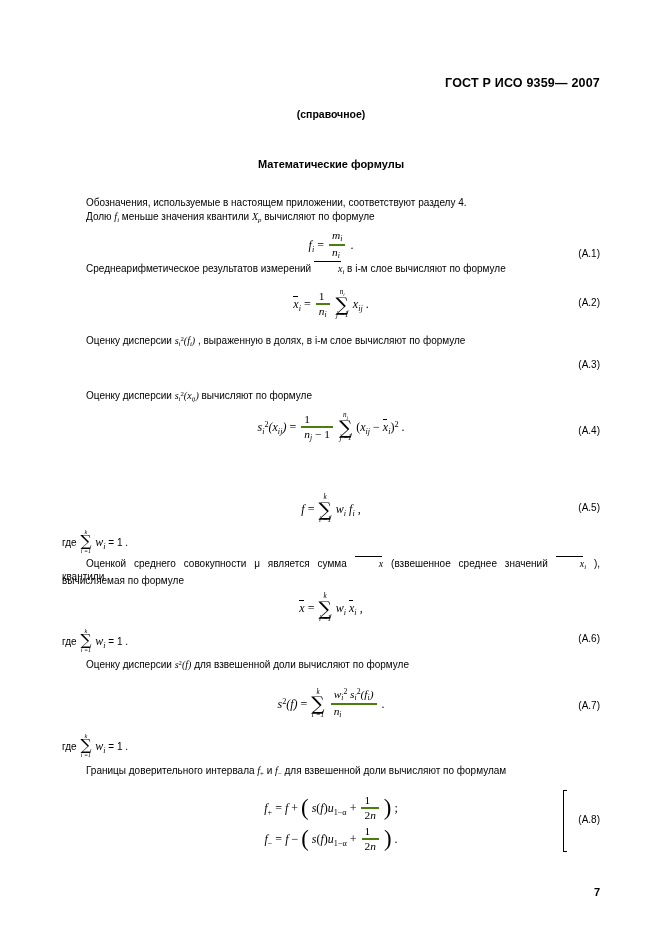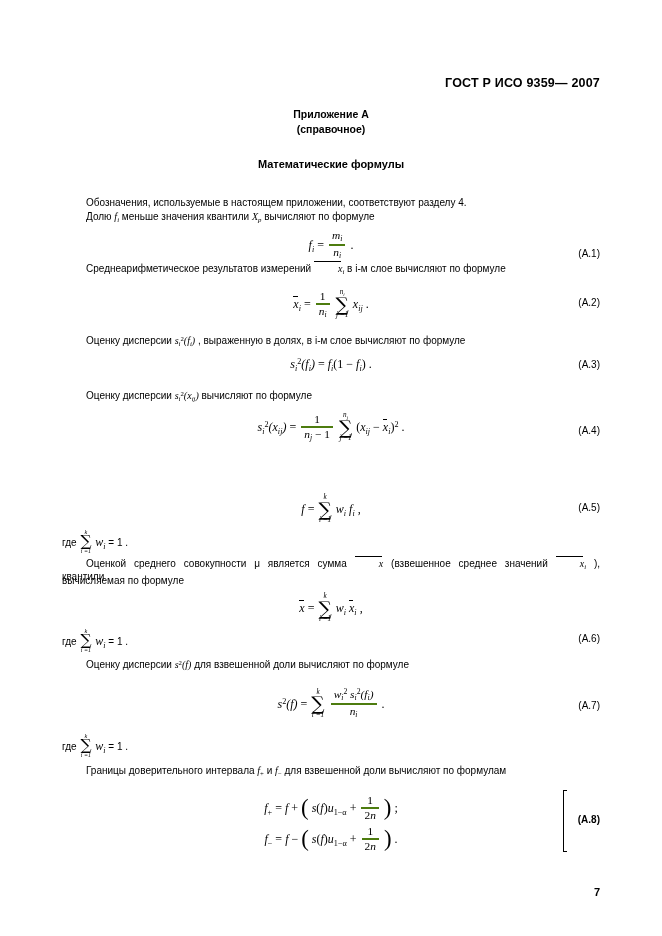--- a/index.html
+++ b/index.html
@@ -92,21 +92,21 @@
     font-family: "Liberation Sans", sans-serif;
     font-size: 11px;
     font-weight: bold;
   }
   
   .m { font-style: italic; font-family: "Liberation Serif", serif; }
   .up { font-style: normal; }
   .frac {
     display: inline-block;
     vertical-align: middle;
-    text-align: center;
+    text-align: left;
     margin: 0 2px;
     position: relative;
     top: -1px;
   }
   .frac > .num {
     display: block;
     padding: 0 3px;
     font-size: 0.95em;
     line-height: 1.15;
   }
@@ -178,21 +178,20 @@
   }
 </style>
 </head>
 <body>
 
 <div class="page">
 
   <div class="header-std">ГОСТ Р ИСО 9359— 2007</div>
 
   <div class="annex-block">
-    <div>Приложение А</div>
     <div>(справочное)</div>
   </div>
 
   <div class="annex-title">Математические формулы</div>
 
   <div class="body-text indent" style="top:196px;">
     <span>Обозначения, используемые в настоящем приложении, соответствуют разделу 4.</span>
   </div>
   <div class="body-text indent" style="top:210px;">
     <span>Долю</span>
@@ -223,24 +222,20 @@
   </div>
   <div class="eqnum" style="top:297px;">(А.2)</div>
 
   <div class="body-text indent" style="top:332px;">
     <span>Оценку дисперсии</span>
     <span class="m">s<sub>i</sub><sup class="up">2</sup>(f<sub>i</sub>)</span>
     <span>, выраженную в долях, в</span>
     <span>i-м слое вычисляют по формуле</span>
   </div>
 
-  <div class="formula" style="top:357px;">
-    <span class="m">s<sub>i</sub><sup class="up">2</sup>(f<sub>i</sub>)</span> =
-    <span class="m">f<sub>i</sub></span>(1 − <span class="m">f<sub>i</sub></span>) .
-  </div>
   <div class="eqnum" style="top:359px;">(А.3)</div>
 
   <div class="body-text indent" style="top:387px;">
     <span>Оценку дисперсии</span>
     <span class="m">s<sub>i</sub><sup class="up">2</sup>(x<sub>ij</sub>)</span>
     <span>вычисляют по формуле</span>
   </div>
 
   <div class="formula" style="top:413px;">
     <span class="m">s<sub>i</sub><sup class="up">2</sup>(x<sub>ij</sub>)</span> =
@@ -329,17 +324,17 @@
     <span class="m">s</span>(<span class="m">f</span>)<span class="m">u</span><sub class="up">1−α</sub> +
     <span class="frac"><span class="num up">1</span><span class="den up">2<span class="m">n</span></span></span>
     <span class="bigparen">)</span> .
   </div>
 
   <div class="brace-group" style="top:790px; height:62px; width:12px;">
     <div class="brace-line" style="left:5px; top:0; height:62px;"></div>
     <div class="brace-tick" style="left:5px; top:0; width:4px;"></div>
     <div class="brace-tick" style="left:5px; top:61px; width:4px;"></div>
   </div>
-  <div class="eqnum" style="top:814px;font-weight:bold;">(А.8)</div>
+  <div class="eqnum" style="top:814px;">(А.8)</div>
 
   <div class="pageno">7</div>
 
 </div>
 
 </body></html>

